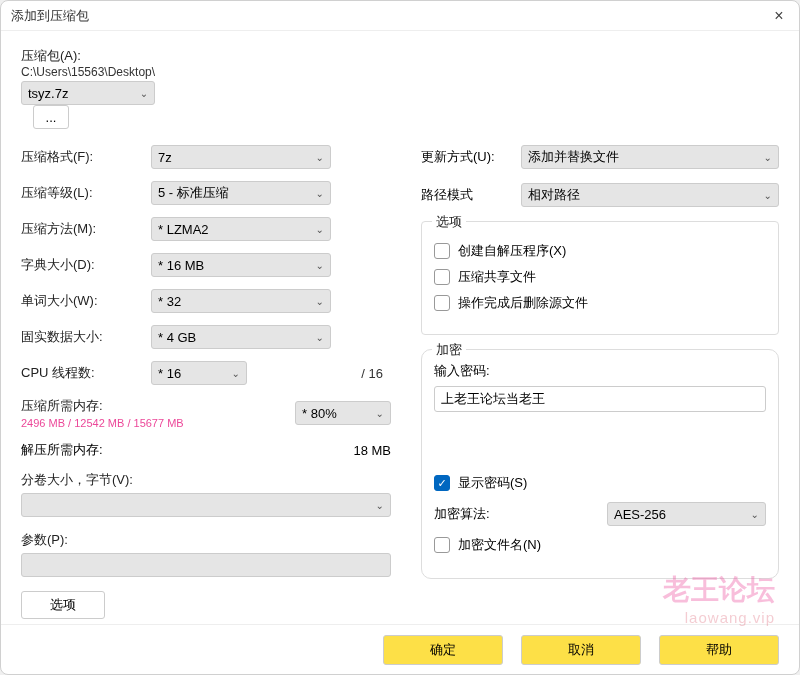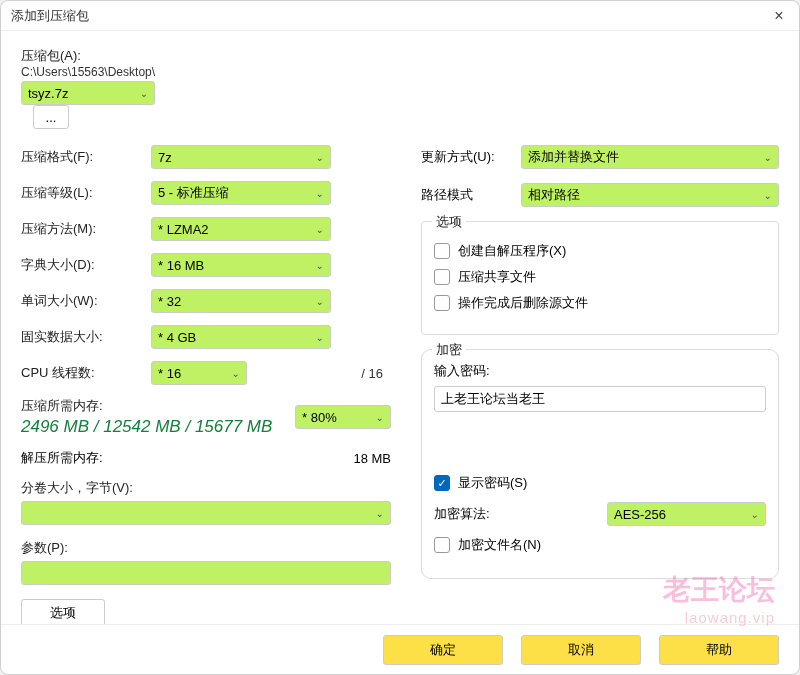--- a/index.html
+++ b/index.html
@@ -40,41 +40,41 @@
 .path-row { display: flex; align-items: flex-start; margin-bottom: 16px; flex-direction: column; }
 .path-left { width: 72px; flex-shrink: 0; padding-top: 2px; }
 .path-mid { flex: 1; }
 .path-text { font-size: 12px; color: #333; margin-bottom: 2px; }
 .combo, .txt {
   border: 1px solid #ccc;
   border-radius: 3px;
   height: 24px;
   padding: 0 6px;
   font-size: 13px;
-  background: #bef264;
+  background: #e5e5e5;
   display: flex;
   align-items: center;
   position: relative;
 }
 .combo { justify-content: space-between; }
 .combo .arrow { font-size: 10px; color: #555; }
 .btn-small {
   width: 36px; height: 24px; margin-left: 12px;
   border: 1px solid #ccc; border-radius: 3px;
   background: #fff; display: flex; align-items: center; justify-content: center;
   cursor: pointer;
 }
 .columns { display: flex; gap: 30px; margin-top: 6px; }
 .col-left { width: 370px; flex-shrink: 0; }
 .col-right { flex: 1; }
 .sel { width: 180px; }
 .sel-sm { width: 96px; }
 .suffix { margin-left: 8px; color: #333; }
 .mem-label { color: #222; margin-bottom: 2px; }
-.mem-val { color: #15803d; font-size: 17px; font-style: italic; }
+.mem-val { color: #ec4899; font-size: 11px; }
 .mem-row { display: flex; align-items: center; margin-bottom: 12px; }
 .mem-row .left-block { flex: 1; }
 .fieldset {
   border: 1px solid #ddd; border-radius: 4px;
   padding: 12px 12px 14px 12px; margin-top: 8px; margin-bottom: 14px;
   position: relative;
 }
 .fieldset .legend {
   position: absolute; top: -9px; left: 10px; background: #fff;
   padding: 0 4px; font-size: 13px; color: #222;

